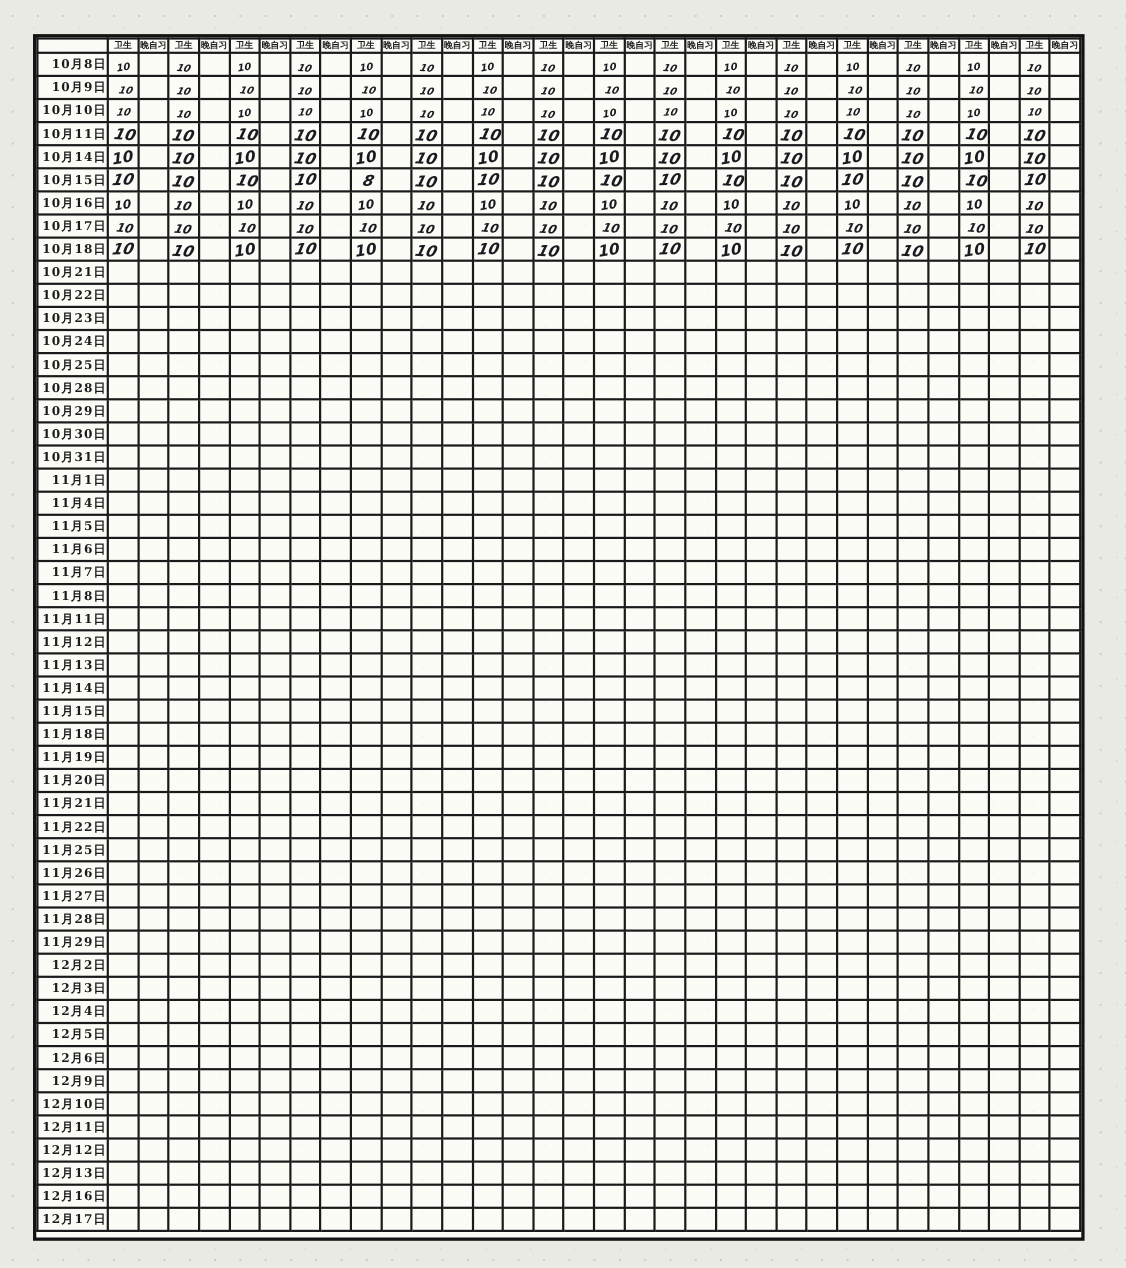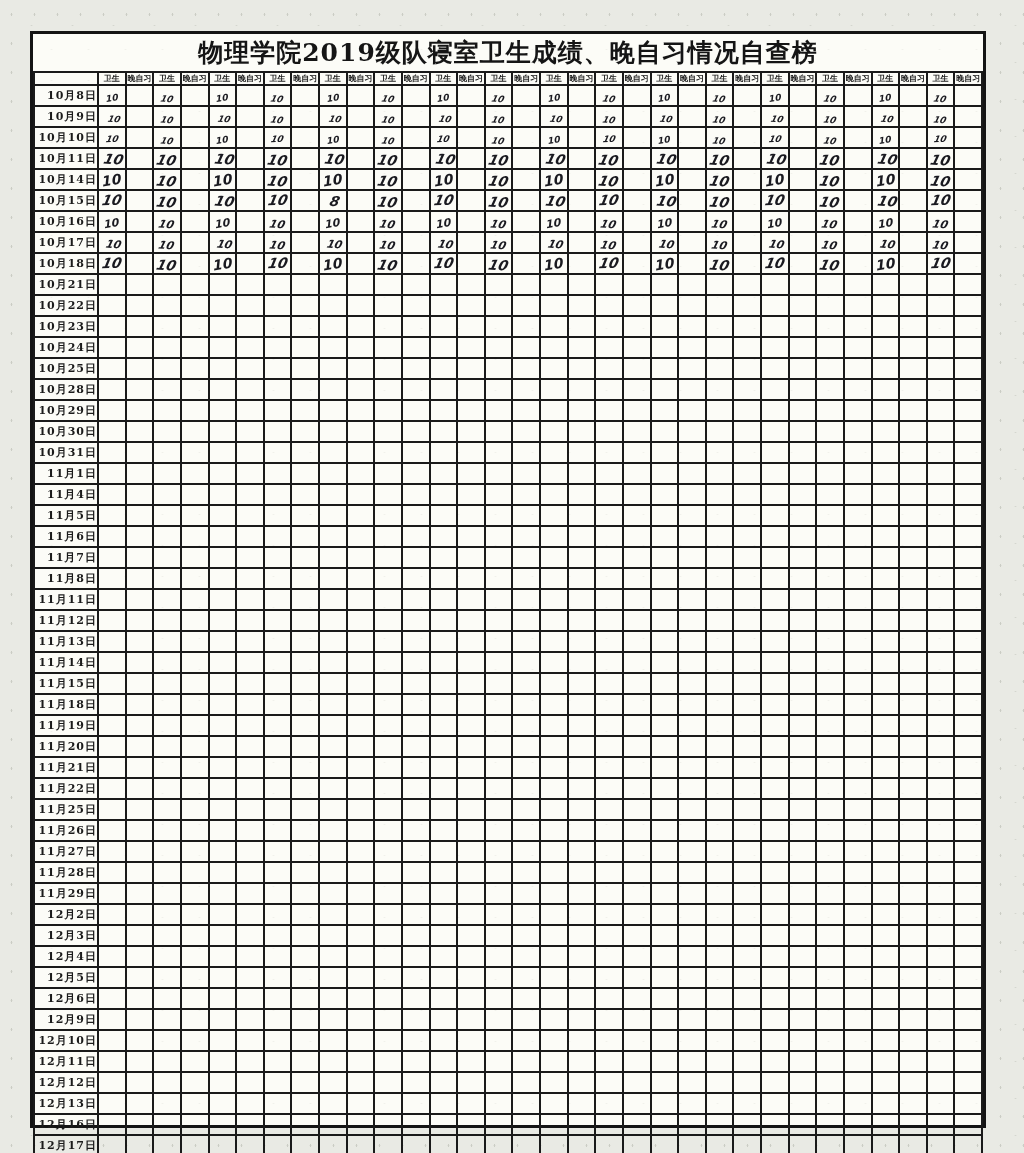--- a/index.html
+++ b/index.html
@@ -46,21 +46,20 @@
   .hw-l{font-size:14px;}
   tbody td:nth-child(4n) .hw{transform:rotate(3deg) skewX(-12deg) translateY(1px);}
   tbody td:nth-child(4n+2) .hw{transform:rotate(-9deg) skewX(-4deg);}
   tbody tr:nth-child(2n) td:nth-child(4n+2) .hw{transform:rotate(4deg) skewX(-10deg) translateX(2px);}
   tbody tr:nth-child(3n) td:nth-child(6n+2) .hw{transform:rotate(-2deg) skewX(-14deg) translateY(-1px);}
 </style>
 </head>
 <body>
 
 <div class="sheet">
-  <div class="title">物理学院2019级队寝室卫生成绩、晚自习情况自查榜</div>
   <table>
       <colgroup>
         <col style="width: 64px;">
         <col>
         <col>
         <col>
         <col>
         <col>
         <col>
         <col>

